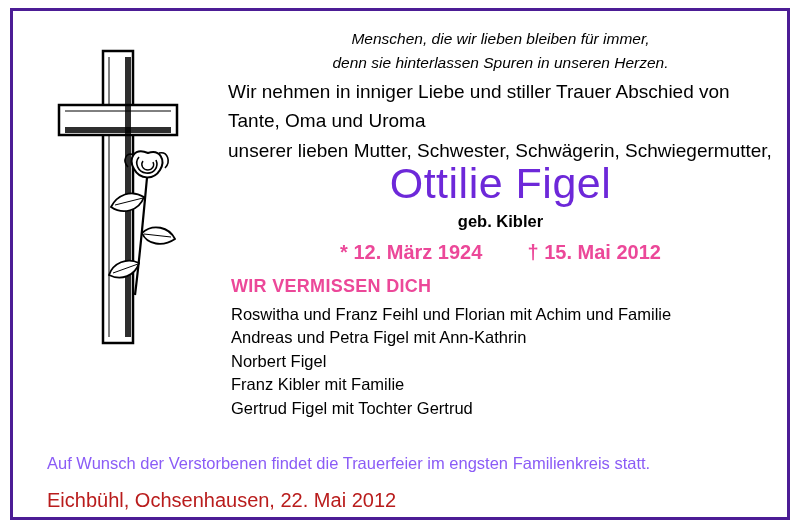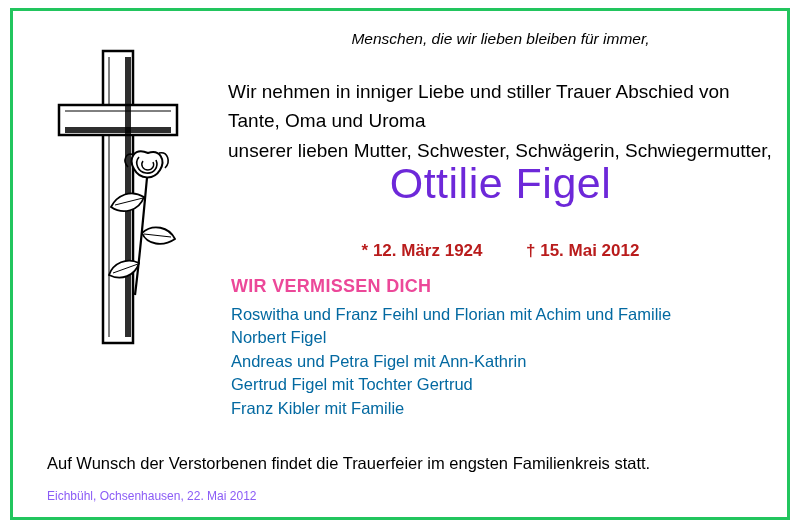--- a/index.html
+++ b/index.html
@@ -16,21 +16,21 @@
     height: 528px;
     background: #ffffff;
     overflow: hidden;
   }
   .notice {
     position: absolute;
     left: 10px;
     top: 8px;
     width: 780px;
     height: 512px;
-    border: 3px solid #22c55e;
+    border: 3px solid #4c1d95;
     background: #ffffff;
     box-sizing: border-box;
   }
   .inner {
     position: absolute;
     inset: 0;
     padding: 0;
   }
 
   
@@ -84,23 +84,23 @@
     font-size: 16.5px;
     font-weight: bold;
     color: #000;
   }
   .dates {
     position: absolute;
     left: 215px;
     top: 230px;
     width: 545px;
     text-align: center;
-    font-size: 17px;
+    font-size: 20px;
     font-weight: bold;
-    color: #b91c1c;
+    color: #ec4899;
   }
   .dates .gap {
     display: inline-block;
     width: 34px;
   }
   .vermissen {
     position: absolute;
     left: 218px;
     top: 265px;
     font-size: 18px;
@@ -108,39 +108,39 @@
     letter-spacing: 0.3px;
     color: #ec4899;
   }
   .mourners {
     position: absolute;
     left: 218px;
     top: 292px;
     width: 545px;
     font-size: 16.5px;
     line-height: 1.42;
-    color: #0369a1;
+    color: #000000;
   }
   .mourners div {
     white-space: nowrap;
   }
   .wish {
     position: absolute;
     left: 34px;
     top: 443px;
     width: 720px;
     font-size: 16.5px;
-    color: #000000;
+    color: #8b5cf6;
   }
   .place {
     position: absolute;
     left: 34px;
     top: 478px;
-    font-size: 12px;
-    color: #8b5cf6;
+    font-size: 20px;
+    color: #b91c1c;
   }
 </style>
 </head>
 <body>
 
 <div class="page">
   <div class="notice">
     <div class="inner">
 
       <div class="emblem">
@@ -170,44 +170,46 @@
           <path d="M66 158 L94 151" stroke="#000000" stroke-width="1"></path>
           <path d="M93 186 C104 176, 120 180, 126 192 C114 200, 98 198, 93 186 Z" fill="#ffffff" stroke="#000000" stroke-width="1.8"></path>
           <path d="M122 190 L95 187" stroke="#000000" stroke-width="1"></path>
           <path d="M90 216 C78 210, 64 216, 60 228 C72 234, 86 229, 90 216 Z" fill="#ffffff" stroke="#000000" stroke-width="1.8"></path>
           <path d="M64 226 L89 217" stroke="#000000" stroke-width="1"></path>
         </svg>
       </div>
 
       <div class="motto">
         <div>Menschen, die wir lieben bleiben für immer,</div>
+        <div>denn sie hinterlassen Spuren in unseren Herzen.</div>
       </div>
 
       <div class="intro">
         <div>Wir nehmen in inniger Liebe und stiller Trauer Abschied von</div>
         <div>Tante, Oma und Uroma</div>
         <div>unserer lieben Mutter, Schwester, Schwägerin, Schwiegermutter,</div>
       </div>
 
       <div class="name">Ottilie Figel</div>
+      <div class="born-name">geb. Kibler</div>
 
       <div class="dates">
         <span>* 12. März 1924</span>
         <span class="gap"></span>
         <span>† 15. Mai 2012</span>
       </div>
 
       <div class="vermissen">WIR VERMISSEN DICH</div>
 
       <div class="mourners">
         <div>Roswitha und Franz Feihl und Florian mit Achim und Familie</div>
+        <div>Andreas und Petra Figel mit Ann-Kathrin</div>
         <div>Norbert Figel</div>
-        <div>Andreas und Petra Figel mit Ann-Kathrin</div>
+        <div>Franz Kibler mit Familie</div>
         <div>Gertrud Figel mit Tochter Gertrud</div>
-        <div>Franz Kibler mit Familie</div>
       </div>
 
       <div class="wish">Auf Wunsch der Verstorbenen findet die Trauerfeier im engsten Familienkreis statt.</div>
       <div class="place">Eichbühl, Ochsenhausen, 22. Mai 2012</div>
 
     </div>
   </div>
 </div>
 
 </body></html>

